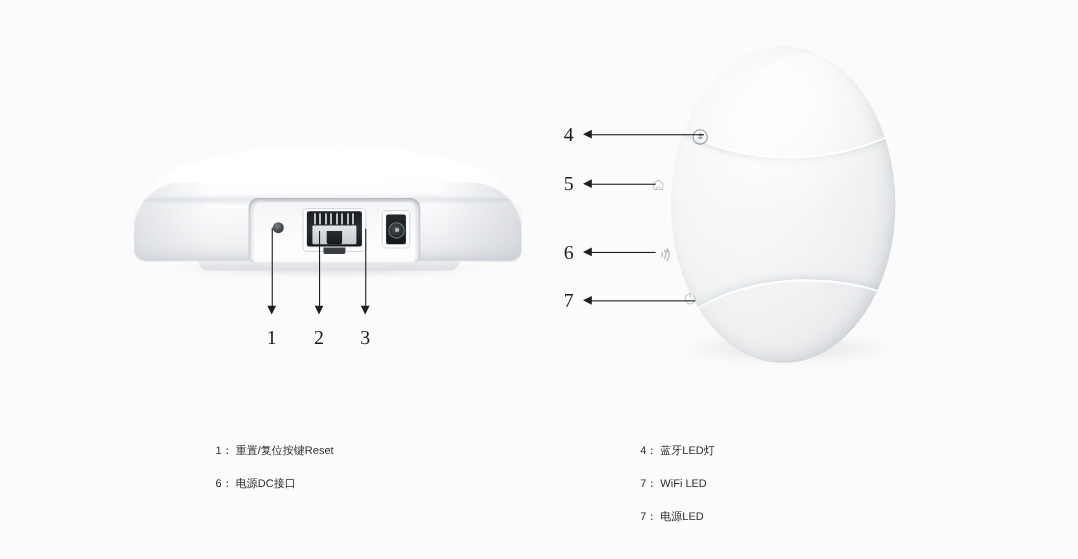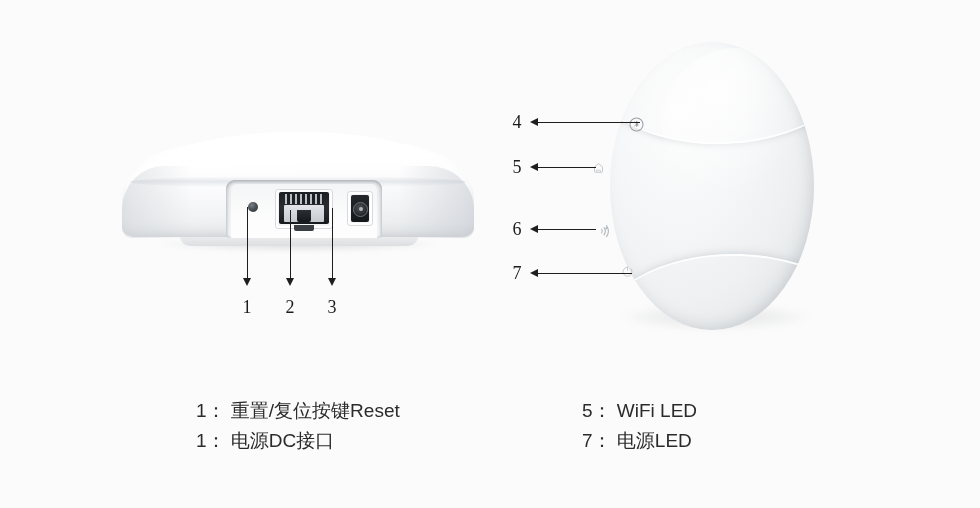--- a/index.html
+++ b/index.html
@@ -335,21 +335,21 @@
     border-top: 4px solid transparent;
     border-bottom: 4px solid transparent;
     border-right: 8px solid #1e1e1e;
   }
 
   
   .legend {
     position: absolute;
   }
   .legend-row {
-    font-size: 19px;
+    font-size: 10px;
     line-height: 30px;
     color: #2b2b2b;
     white-space: nowrap;
   }
   .legend-left { left: 196px; top: 396px; }
   .legend-right { left: 582px; top: 396px; }
 </style>
 </head>
 <body style="background: rgb(251, 251, 251);">
 
@@ -448,21 +448,22 @@
   <div class="callout-h" style="left:536px; top:229px; width:60px;"></div>
   <div class="callout-h-head" style="left:530px; top:225px;"></div>
   <div class="callout-num" style="left:506px; top:220px;">6</div>
 
   <div class="callout-h" style="left:536px; top:273px; width:96px;"></div>
   <div class="callout-h-head" style="left:530px; top:269px;"></div>
   <div class="callout-num" style="left:506px; top:264px;">7</div>
 
   <div class="legend legend-left">
     <div class="legend-row">1： 重置/复位按键Reset</div>
-    <div class="legend-row">1： 电源DC接口</div>
+    <div class="legend-row">6： 电源DC接口</div>
   </div>
 
   <div class="legend legend-right">
-    <div class="legend-row">5： WiFi LED</div>
+    <div class="legend-row">4： 蓝牙LED灯</div>
+    <div class="legend-row">7： WiFi LED</div>
     <div class="legend-row">7： 电源LED</div>
   </div>
 
 </div>
 
 </body></html>

